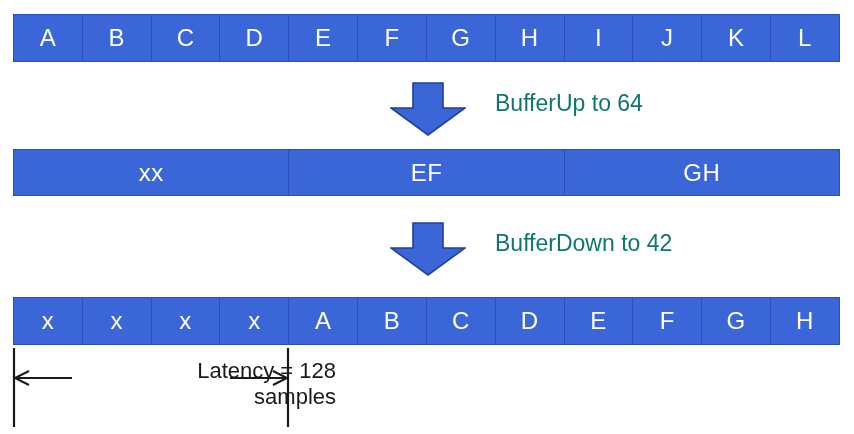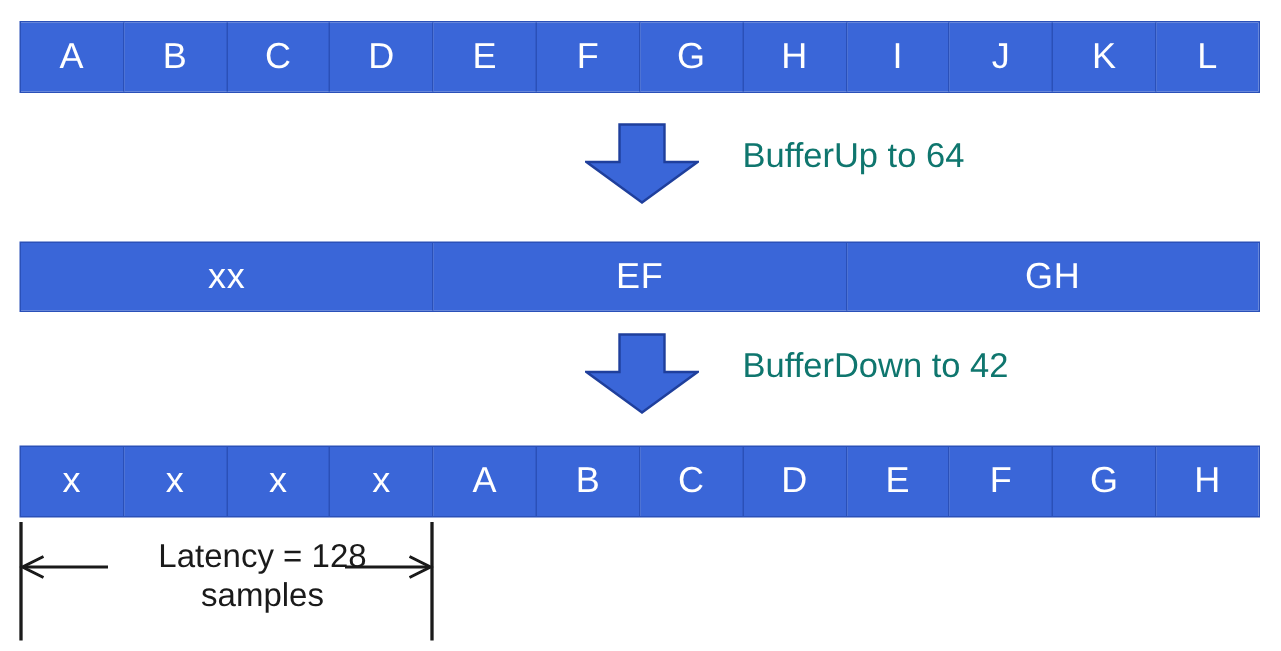--- a/index.html
+++ b/index.html
@@ -27,21 +27,21 @@
   
   .buffer-row {
     position: absolute;
     left: 13px;
     width: 827px;
     display: flex;
     box-sizing: border-box;
     border: 1px solid #2a50b8;
   }
   .buffer-row.row-1 { top: 14px; height: 48px; }
-  .buffer-row.row-2 { top: 161px; height: 47px; }
+  .buffer-row.row-2 { top: 149px; height: 47px; }
   .buffer-row.row-3 { top: 297px; height: 48px; }
 
   .cell {
     flex: 1 1 0;
     min-width: 0;
     background: #3a66d8;
     color: #ffffff;
     display: flex;
     align-items: center;
     justify-content: center;
@@ -81,21 +81,21 @@
     top: 345px;
     width: 310px;
     height: 89px;
   }
   .latency-group svg { display: block; width: 100%; height: 100%; }
   .latency-text {
     position: absolute;
     left: 14px;
     top: 358px;
     width: 322px;
-    text-align: center;
+    text-align: right;
     font-size: 22px;
     line-height: 26px;
     color: #1a1a1a;
   }
   .latency-text .ln { display: block; }
 </style>
 </head>
 <body>
 
 <div id="diagram">

